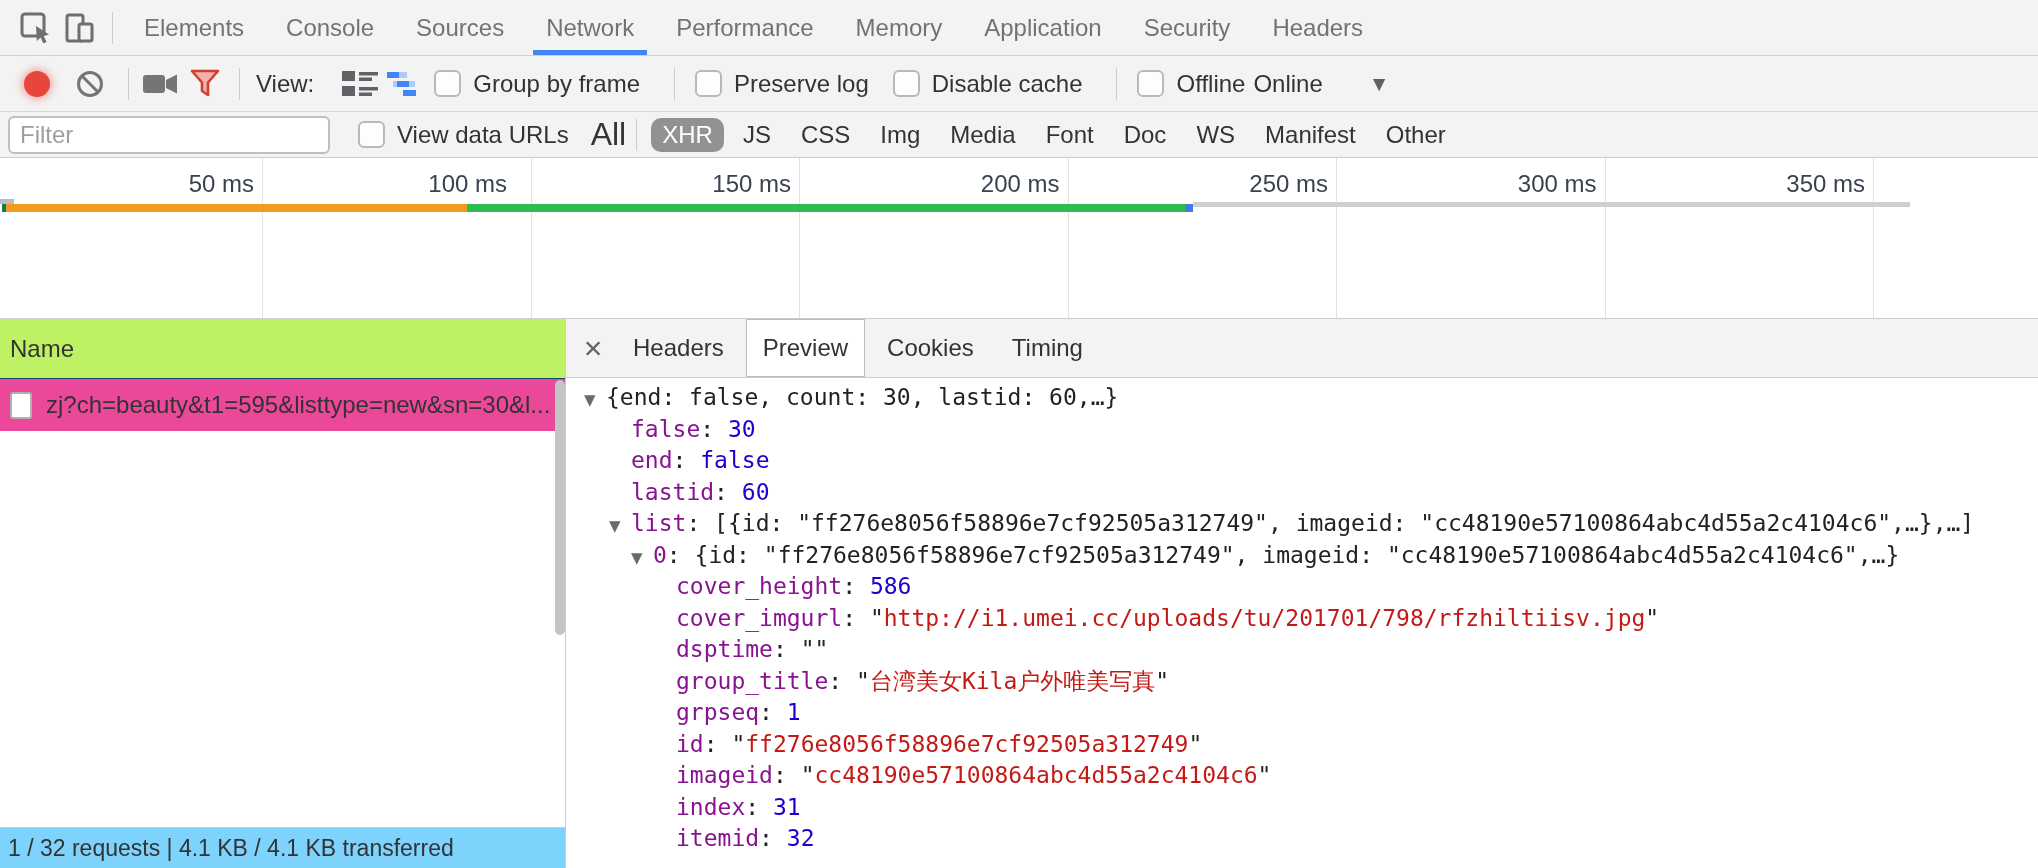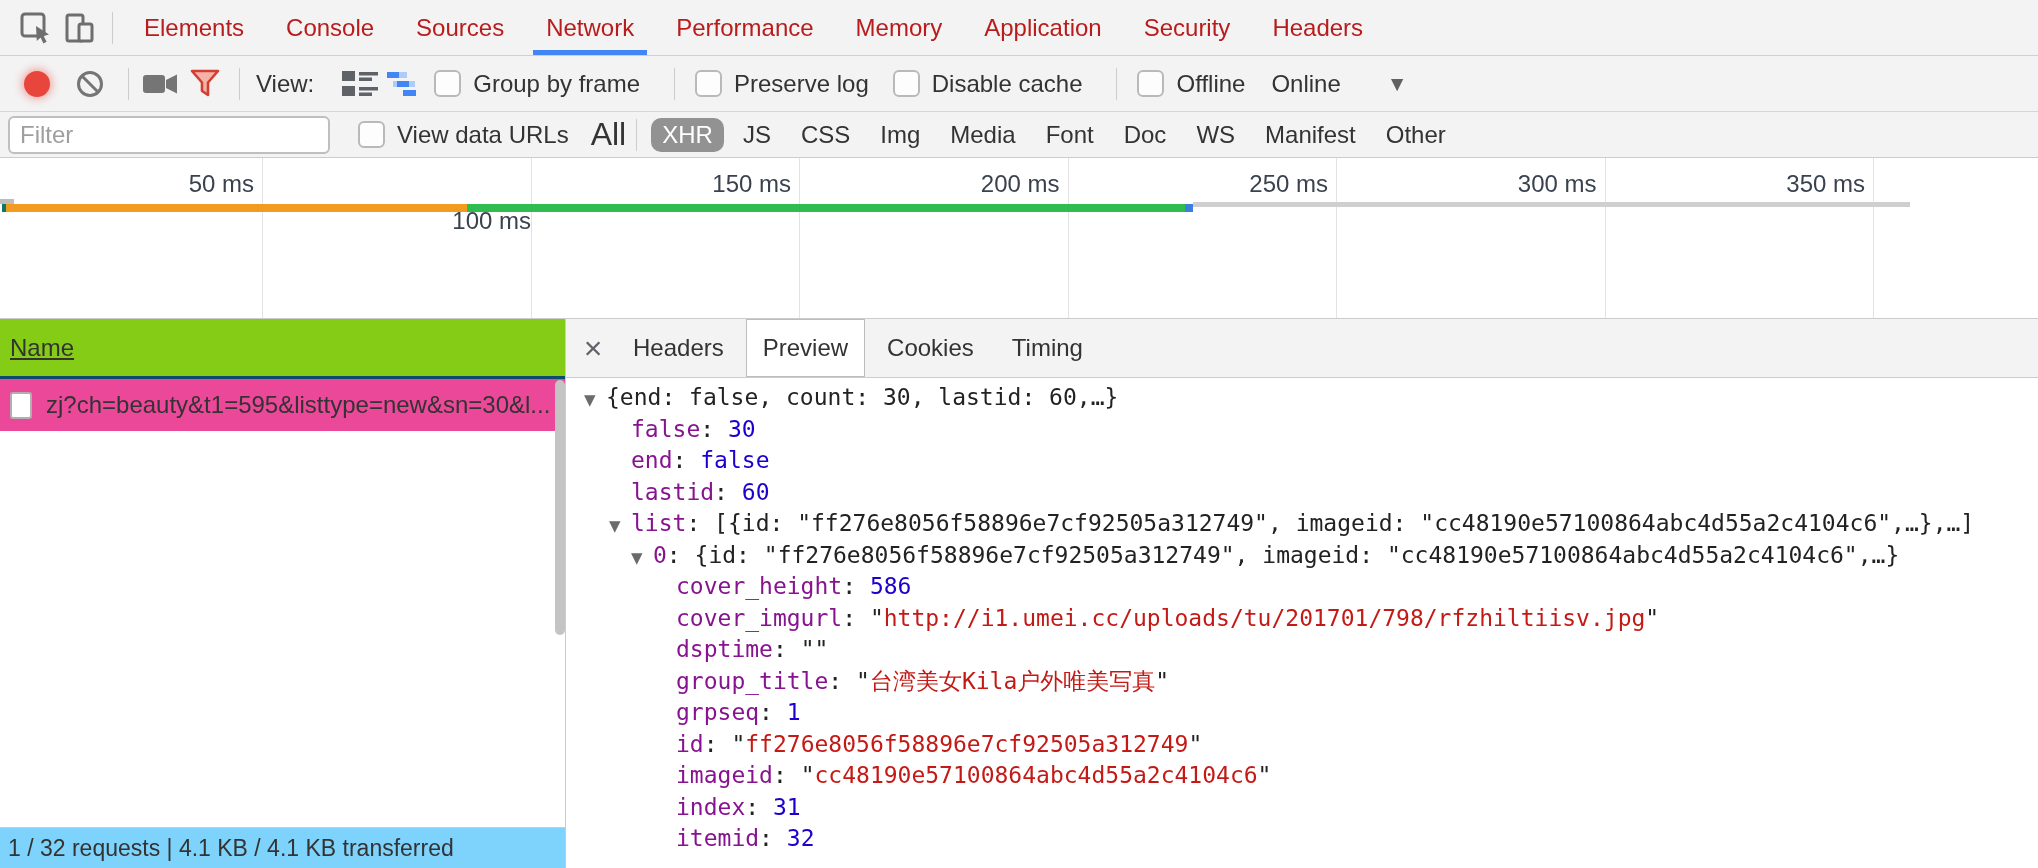--- a/index.html
+++ b/index.html
@@ -9,21 +9,21 @@
     background:#fff; font-family:"Liberation Sans", sans-serif; color:#333;
     -webkit-font-smoothing:antialiased;
   }
   
   .chromerow { position:absolute; left:0; right:0; background:#f3f3f3; display:flex; align-items:center; }
   #tabbar   { top:0;   height:56px;  border-bottom:1px solid #d0d0d0; padding-left:14px; z-index:3; }
   #toolbar  { top:56px; height:56px; border-bottom:1px solid #d6d6d6; padding-left:20px; }
   #filterbar{ top:112px; height:46px; border-bottom:1px solid #ccc; padding-left:8px; }
   
   #main-tabs { display:flex; height:100%; align-items:center; }
-  .main-tab { position:relative; height:100%; display:flex; align-items:center; padding:0 21px; font-size:24px; color:#b91c1c; cursor:default; }
+  .main-tab { position:relative; height:100%; display:flex; align-items:center; padding:0 21px; font-size:24px; color:#737373; cursor:default; }
   .main-tab.active::after { content:""; position:absolute; left:8px; right:8px; bottom:0; height:5px; background:#4285f4; }
   .tbtn { display:flex; align-items:center; justify-content:center; width:44px; height:44px; }
   .vsep { width:1px; height:32px; background:#ccc; margin:0 10px; }
   
   .tool-gap { margin-right:24px; display:flex; align-items:center; }
   #record-dot { width:26px; height:26px; border-radius:50%; background:#e8453c; box-shadow:0 0 8px 2px rgba(232,69,60,.45); margin:0 18px 0 4px; }
   .cb { width:27px; height:27px; border:2px solid #b9b9b9; border-radius:6px; background:#fdfdfd; margin-right:12px; flex:0 0 auto; }
   .tlabel { font-size:24px; color:#333; white-space:nowrap; }
   .caret { color:#616161; font-size:21px; margin-left:46px; }
   
@@ -34,21 +34,21 @@
   .ftype { font-size:24px; color:#333; padding:3px 11px; margin:0 4px; border-radius:10px; white-space:nowrap; }
   .ftype.active { background:#929292; color:#fff; }
   .all-label { font-size:32px; margin-right:0; }
   
   #overview { position:absolute; top:158px; left:0; right:0; height:161px; background:#fff; border-bottom:1px solid #ccc; }
   .tickline { position:absolute; top:0; bottom:0; width:1px; background:#e3e3e3; }
   .ticklabel { position:absolute; top:12px; width:150px; text-align:right; font-size:24px; color:#39424e; }
   .ovbar { position:absolute; }
   
   #leftpanel { position:absolute; top:319px; left:0; width:565px; bottom:0; background:#fff; }
-  #name-header { height:60px; border-bottom:3px solid #0c4a6e; display:flex; align-items:center; padding-left:10px; font-size:24px; color:#333; background:#84cc16;text-decoration:underline; }
+  #name-header { height:60px; border-bottom:1px solid #0c4a6e; display:flex; align-items:center; padding-left:10px; font-size:24px; color:#333; background:#bef264; }
   .req-row { height:52px; display:flex; align-items:center; font-size:24px; color:#333; }
   .req-row.selected { background:#ec4899; }
   .req-icon { width:22px; height:27px; background:#fff; border:2px solid #b0b0b0; border-radius:3px; margin:0 14px 0 10px; flex:0 0 auto; }
   .req-name { white-space:nowrap; overflow:hidden; }
   #status-bar { position:absolute; left:0; right:0; bottom:0; height:41px; background:#7dd3fc; border-top:1px solid #ccc;
     display:flex; align-items:center; padding-left:8px; font-size:23px; color:#333; }
   #pane-divider { position:absolute; top:319px; bottom:0; left:565px; width:1px; background:#ccc; z-index:2; }
   #left-scroll-thumb { position:absolute; left:555px; top:380px; width:10px; height:255px; background:#c4c4c4; border-radius:5px; z-index:4; }
   
   #detail-tabbar { position:absolute; top:319px; left:566px; right:0; height:59px; background:#f3f3f3; border-bottom:1px solid #ccc;
@@ -139,21 +139,21 @@
   </span>
   <span class="cb"></span>
   <span class="tlabel tool-gap">Group by frame</span>
   <span class="vsep"></span>
   <span class="cb" style="margin-left:10px;"></span>
   <span class="tlabel tool-gap">Preserve log</span>
   <span class="cb"></span>
   <span class="tlabel tool-gap">Disable cache</span>
   <span class="vsep"></span>
   <span class="cb" style="margin-left:10px;"></span>
-  <span class="tlabel" style="margin-right:26px;">Offline</span>
+  <span class="tlabel" style="margin-right:8px;">Offline</span>
   <span class="tlabel">Online</span>
   <span class="caret">▼</span>
 </div>
 
 <div id="filterbar" class="chromerow">
   <input id="filter-input" placeholder="Filter" style="">
   <span class="cb"></span>
   <span class="tlabel" style="margin-right:22px;">View data URLs</span>
   <span class="all-label">All</span>
   <span class="vsep"></span>
@@ -168,21 +168,21 @@
       <span class="ftype">WS</span>
       <span class="ftype">Manifest</span>
       <span class="ftype">Other</span>
     </div>
 </div>
 
 <div id="overview">
     <div class="tickline" style="left: 262px;"></div>
     <div class="ticklabel" style="left: 104px;">50 ms</div>
     <div class="tickline" style="left: 530.5px;"></div>
-    <div class="ticklabel" style="left: 381px; margin-top: 37px;">100 ms</div>
+    <div class="ticklabel" style="left: 357px;">100 ms</div>
     <div class="tickline" style="left: 799px;"></div>
     <div class="ticklabel" style="left: 641px;">150 ms</div>
     <div class="tickline" style="left: 1067.5px;"></div>
     <div class="ticklabel" style="left: 909.5px;">200 ms</div>
     <div class="tickline" style="left: 1336px;"></div>
     <div class="ticklabel" style="left: 1178px;">250 ms</div>
     <div class="tickline" style="left: 1604.5px;"></div>
     <div class="ticklabel" style="left: 1446.5px;">300 ms</div>
     <div class="tickline" style="left: 1873px;"></div>
     <div class="ticklabel" style="left: 1715px;">350 ms</div>

